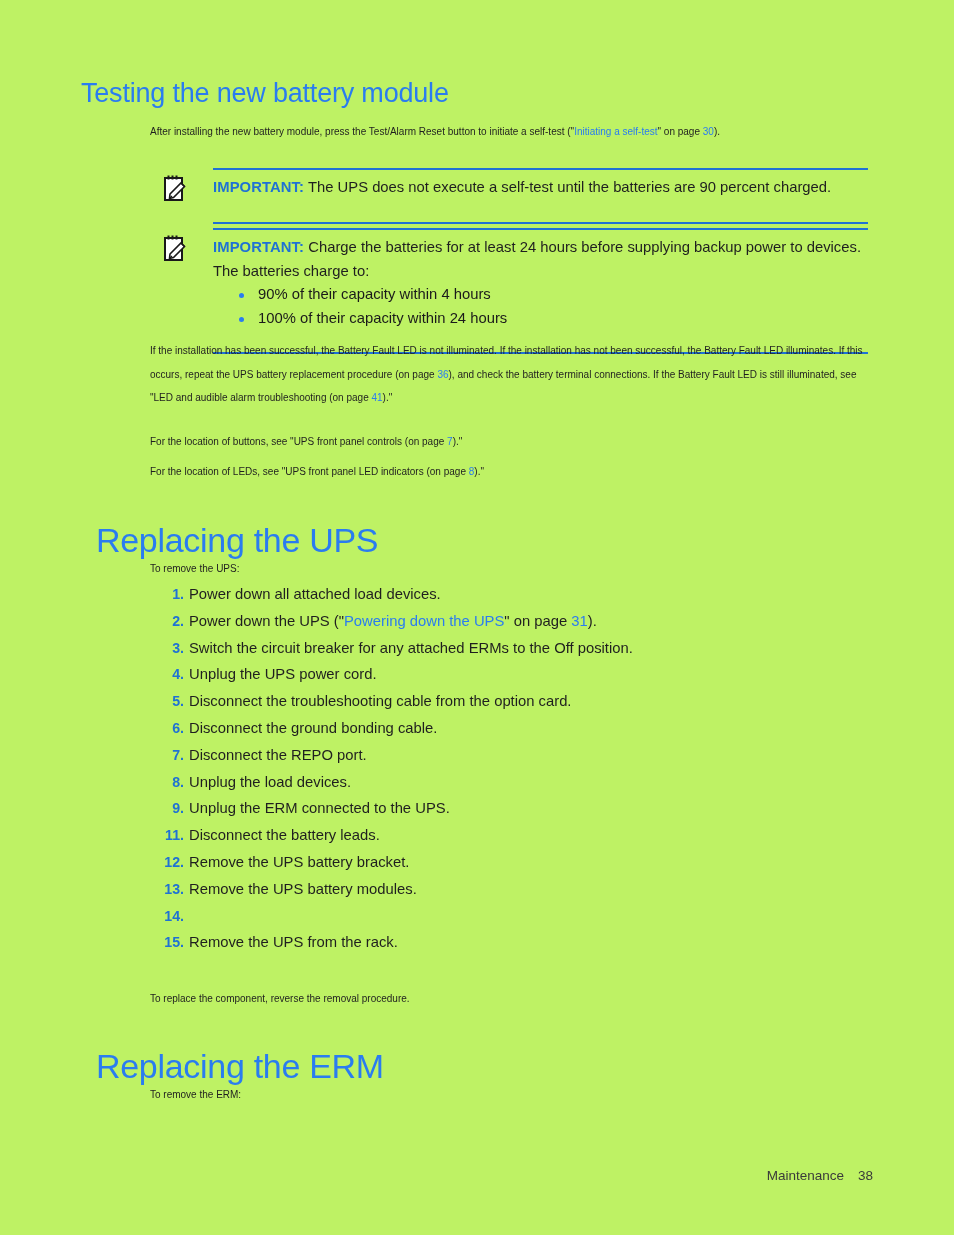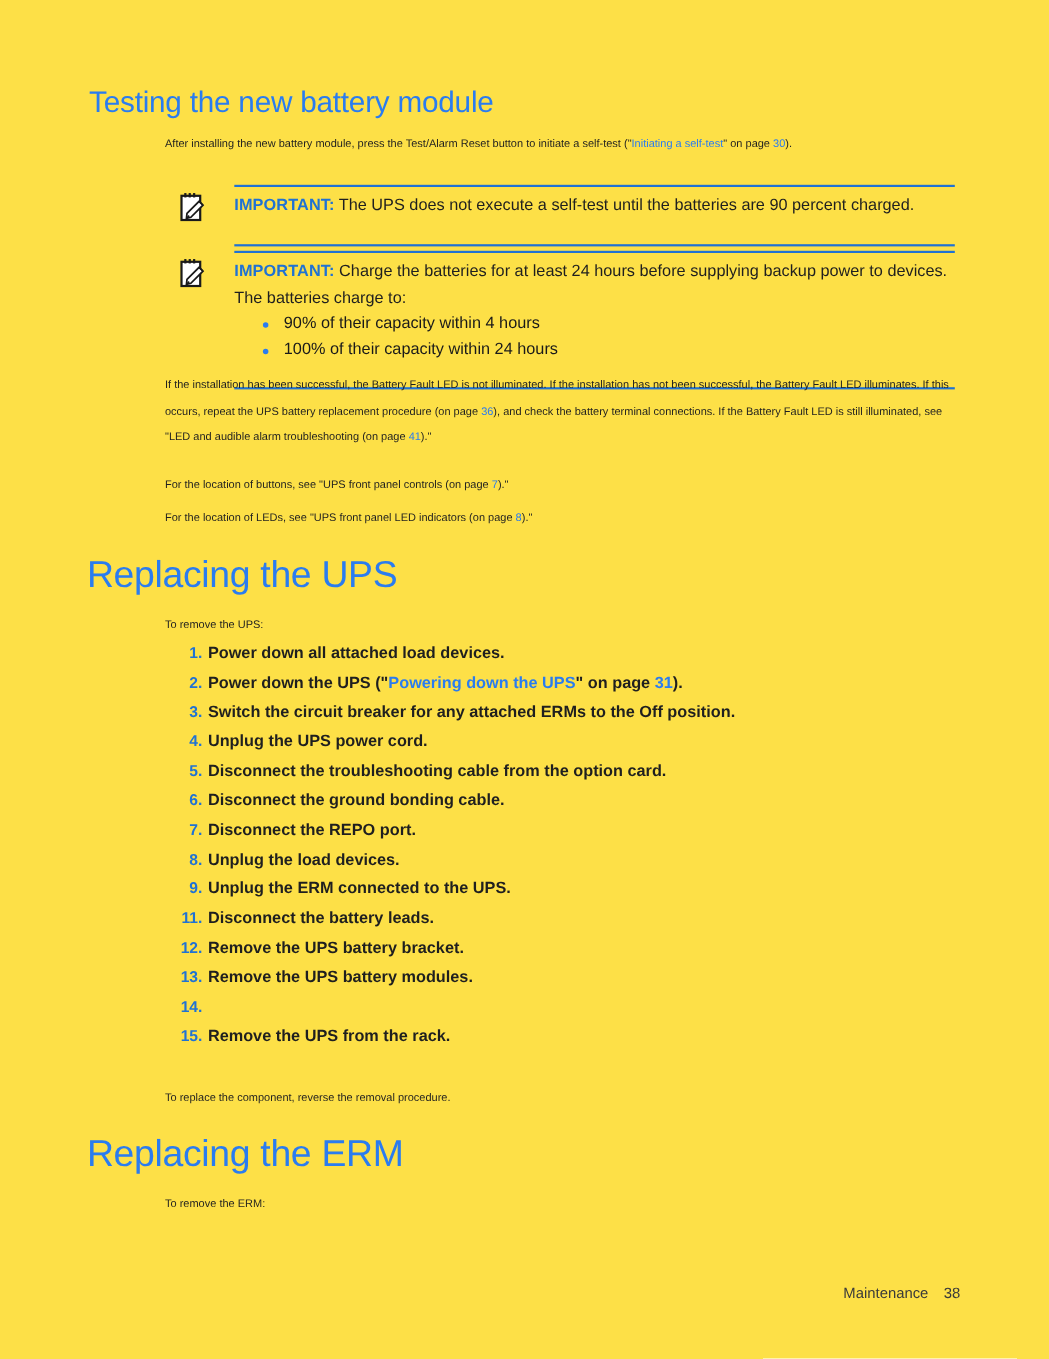--- a/index.html
+++ b/index.html
@@ -8,21 +8,21 @@
     background: #ffffff;
   }
   body {
     font-family: "Liberation Sans", sans-serif;
     color: #1a1a1a;
   }
   .page {
     position: relative;
     width: 954px;
     height: 1235px;
-    background: #fde047;
+    background: #bef264;
     overflow: hidden;
   }
 
   
   .h2 {
     position: absolute;
     left: 81px;
     color: #2a7cf0;
     font-weight: normal;
     font-size: 27px;
@@ -31,21 +31,21 @@
     margin: 0;
   }
   .h1 {
     position: absolute;
     left: 79px;
     color: #2a7cf0;
     font-weight: normal;
     font-size: 34px;
     letter-spacing: -0.3px;
     white-space: nowrap;
-    margin: 0;
+    margin: 17px;
   }
 
   
   .body-block {
     position: absolute;
     left: 150px;
     width: 718px;
     font-size: 10px;
     line-height: 23.5px;
     color: #1f1f1f;
@@ -128,21 +128,20 @@
     text-align: right;
     color: #1f72d4;
     font-weight: bold;
     font-size: 14.2px;
   }
   .otext {
     position: absolute;
     left: 39px;
     color: #1f1f1f;
     white-space: nowrap;
-    font-weight: bold;
   }
 
   
   .footer {
     position: absolute;
     right: 81px;
     bottom: 52px;
     font-size: 13.5px;
     color: #3a3a3a;
     white-space: nowrap;

